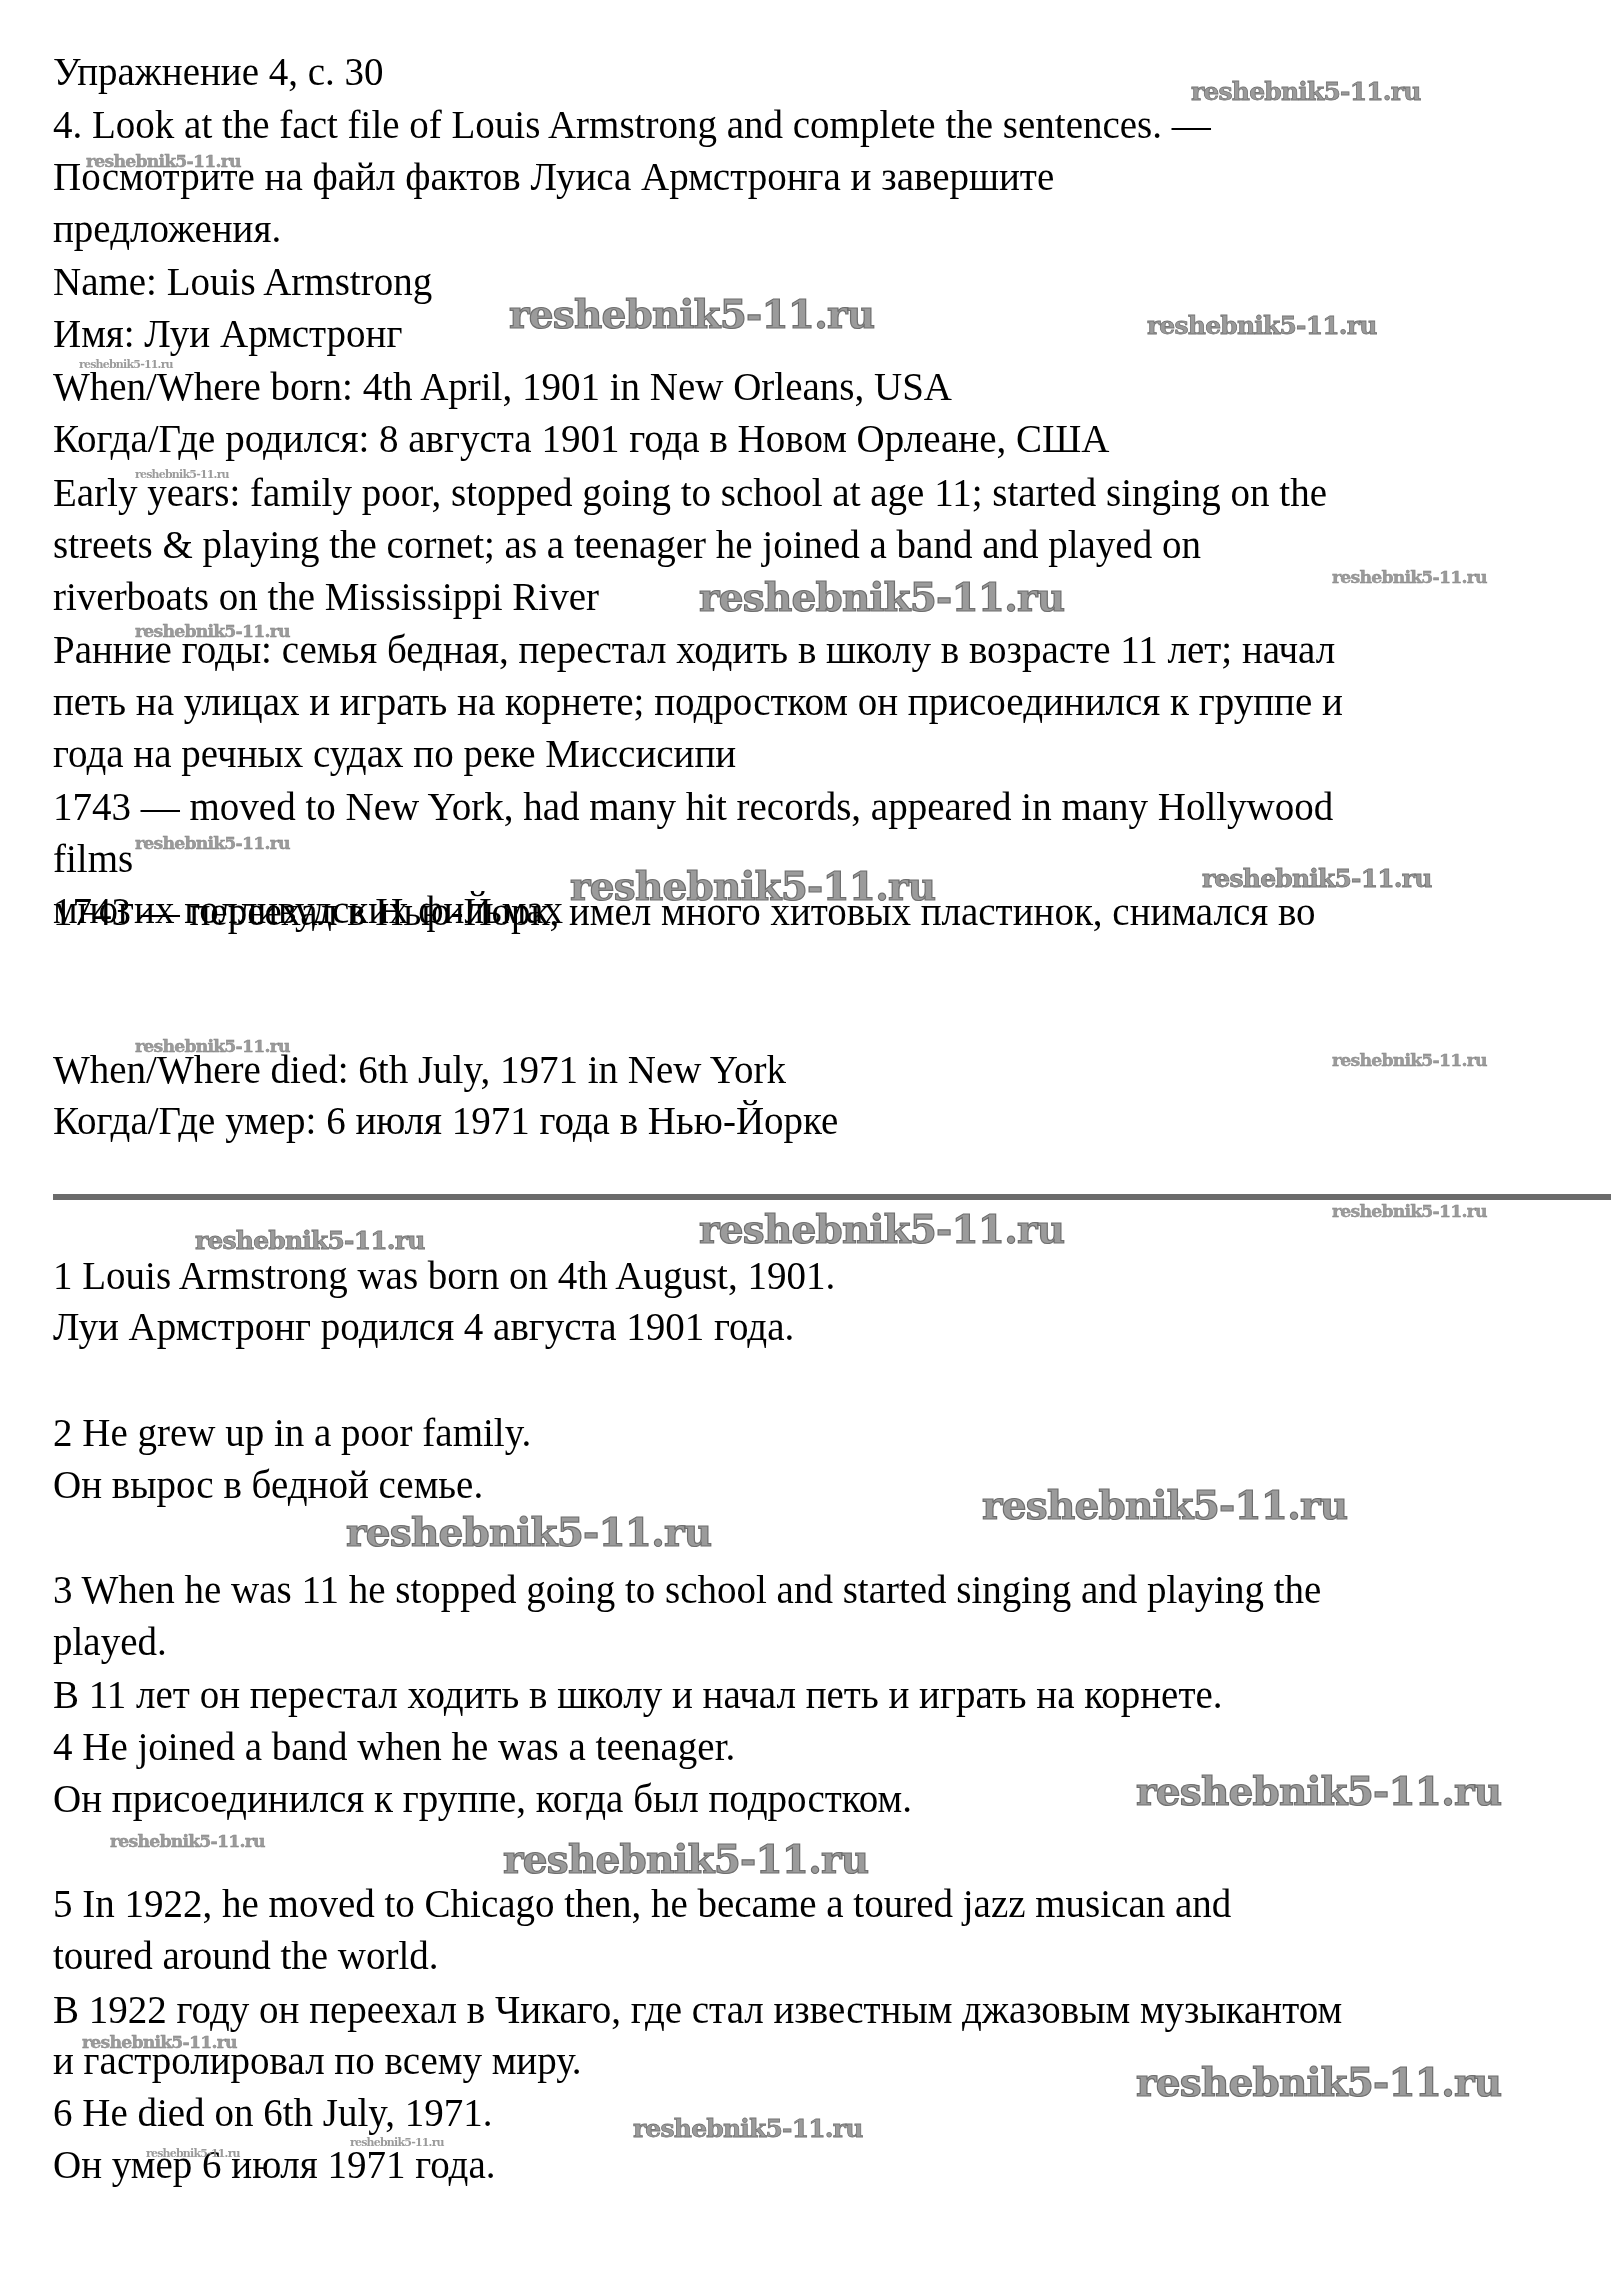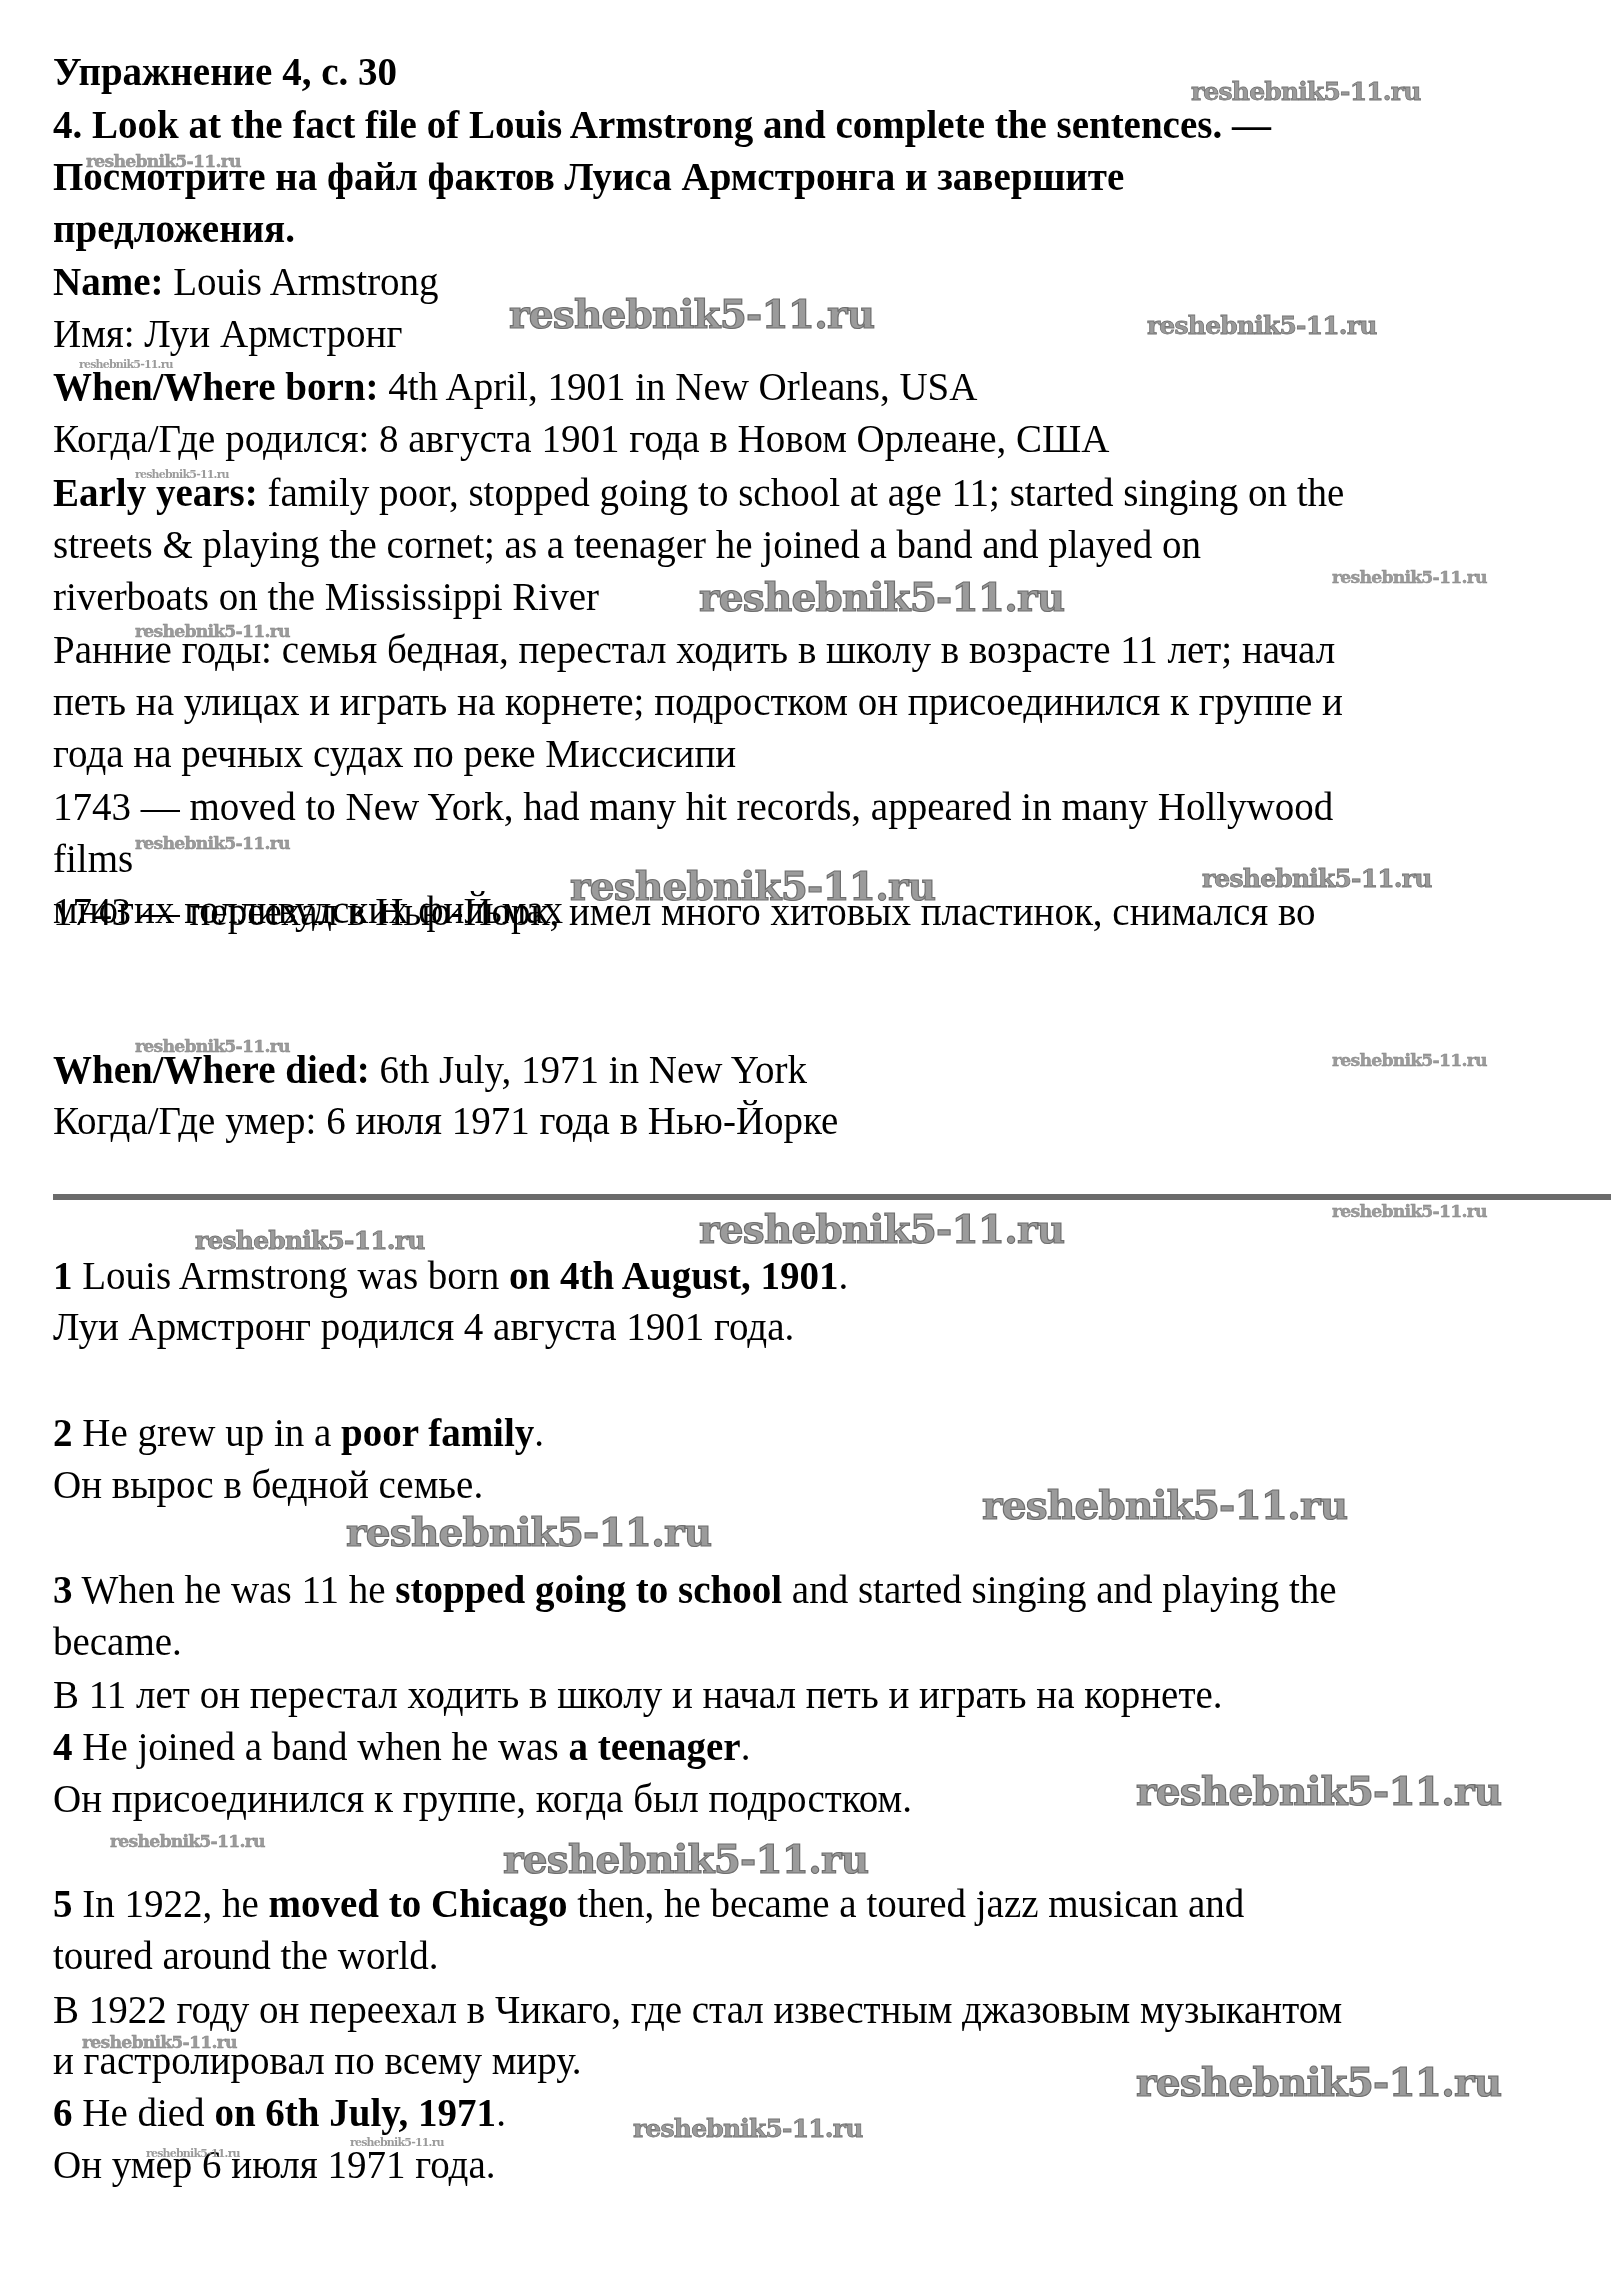--- a/index.html
+++ b/index.html
@@ -2,21 +2,21 @@
 <html style="font-size:12.6px"><head>
 <meta charset="utf-8">
 <style>
   html, body { margin: 0; padding: 0; background: #ffffff; }
   body {
     width: 1616px; height: 2295px; position: relative; overflow: hidden;
     font-family: "Liberation Serif", "DejaVu Serif", serif;
     color: #000;
   }
   .line { font-size: 39px; line-height: 52px; white-space: nowrap; }
-  .b { font-weight: bold; }
+  .b { font-weight: normal; }
   .hr {
     position: absolute; left: 53px; top: 1194px; width: 1558px; height: 5.5px;
     background: #6b6b6b;
   }
   .wm {
     position: absolute; font-family: "DejaVu Serif", "Liberation Serif", serif;
     font-weight: bold; color: #8a8a8a; white-space: nowrap; letter-spacing: -0.8px;
     -webkit-text-stroke: 0.8px #5a5a5a; opacity: 0.85;
   }
   .wm.s { font-size: 17.3px; -webkit-text-stroke: 0.4px #6a6a6a; }
@@ -70,21 +70,21 @@
 <div class="abs line" style="top:1301px">Луи Армстронг родился 4 августа 1901 года.</div>
 
 <div class="abs line" style="top:1407px">
   <span class="b">2</span><span> He grew up in a </span><span class="b">poor family</span><span>.</span>
 </div>
 <div class="abs line" style="top:1459px">Он вырос в бедной семье.</div>
 
 <div class="abs line" style="top:1564px">
   <span class="b">3</span><span> When he was 11 he </span><span class="b">stopped going to school</span><span> and started singing and playing the</span>
 </div>
-<div class="abs line" style="top:1616px">became.</div>
+<div class="abs line" style="top:1616px">played.</div>
 <div class="abs line" style="top:1669px">В 11 лет он перестал ходить в школу и начал петь и играть на корнете.</div>
 
 <div class="abs line" style="top:1721px">
   <span class="b">4</span><span> He joined a band when he was </span><span class="b">a teenager</span><span>.</span>
 </div>
 <div class="abs line" style="top:1773px">Он присоединился к группе, когда был подростком.</div>
 
 <div class="abs line" style="top:1878px">
   <span class="b">5</span><span> In 1922, he </span><span class="b">moved to Chicago</span><span> then, he became a toured jazz musican and</span>
 </div>

